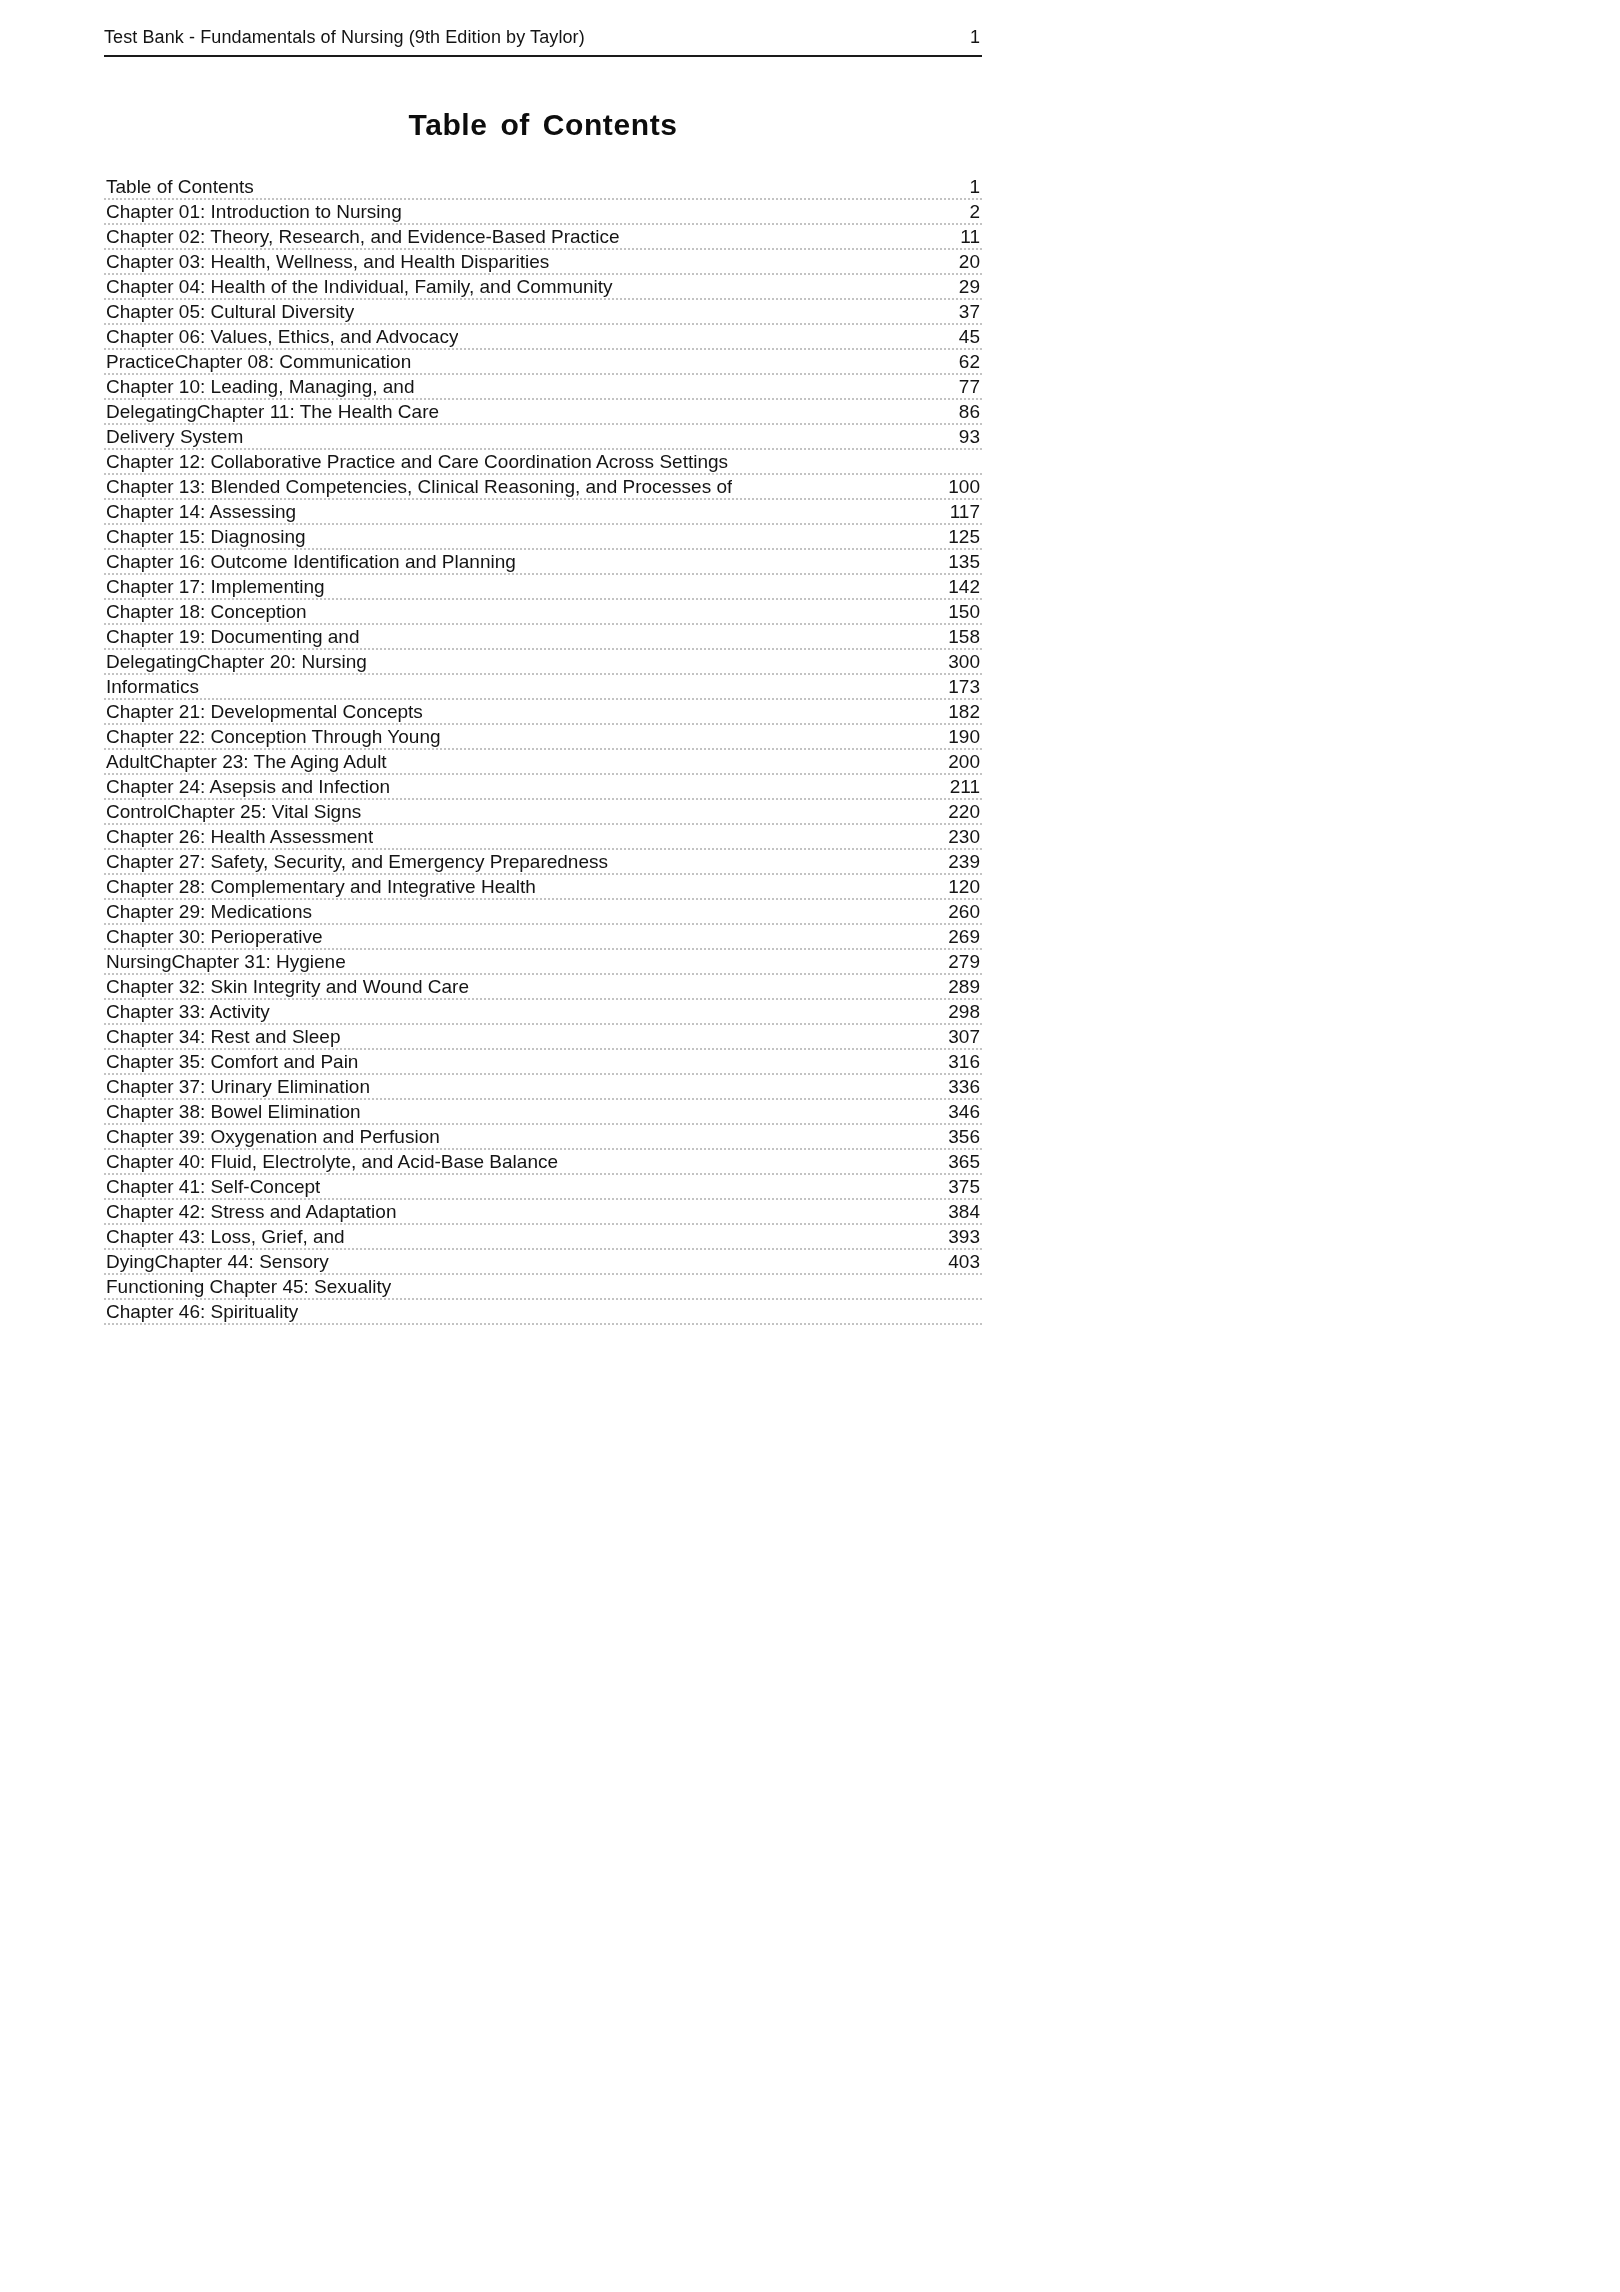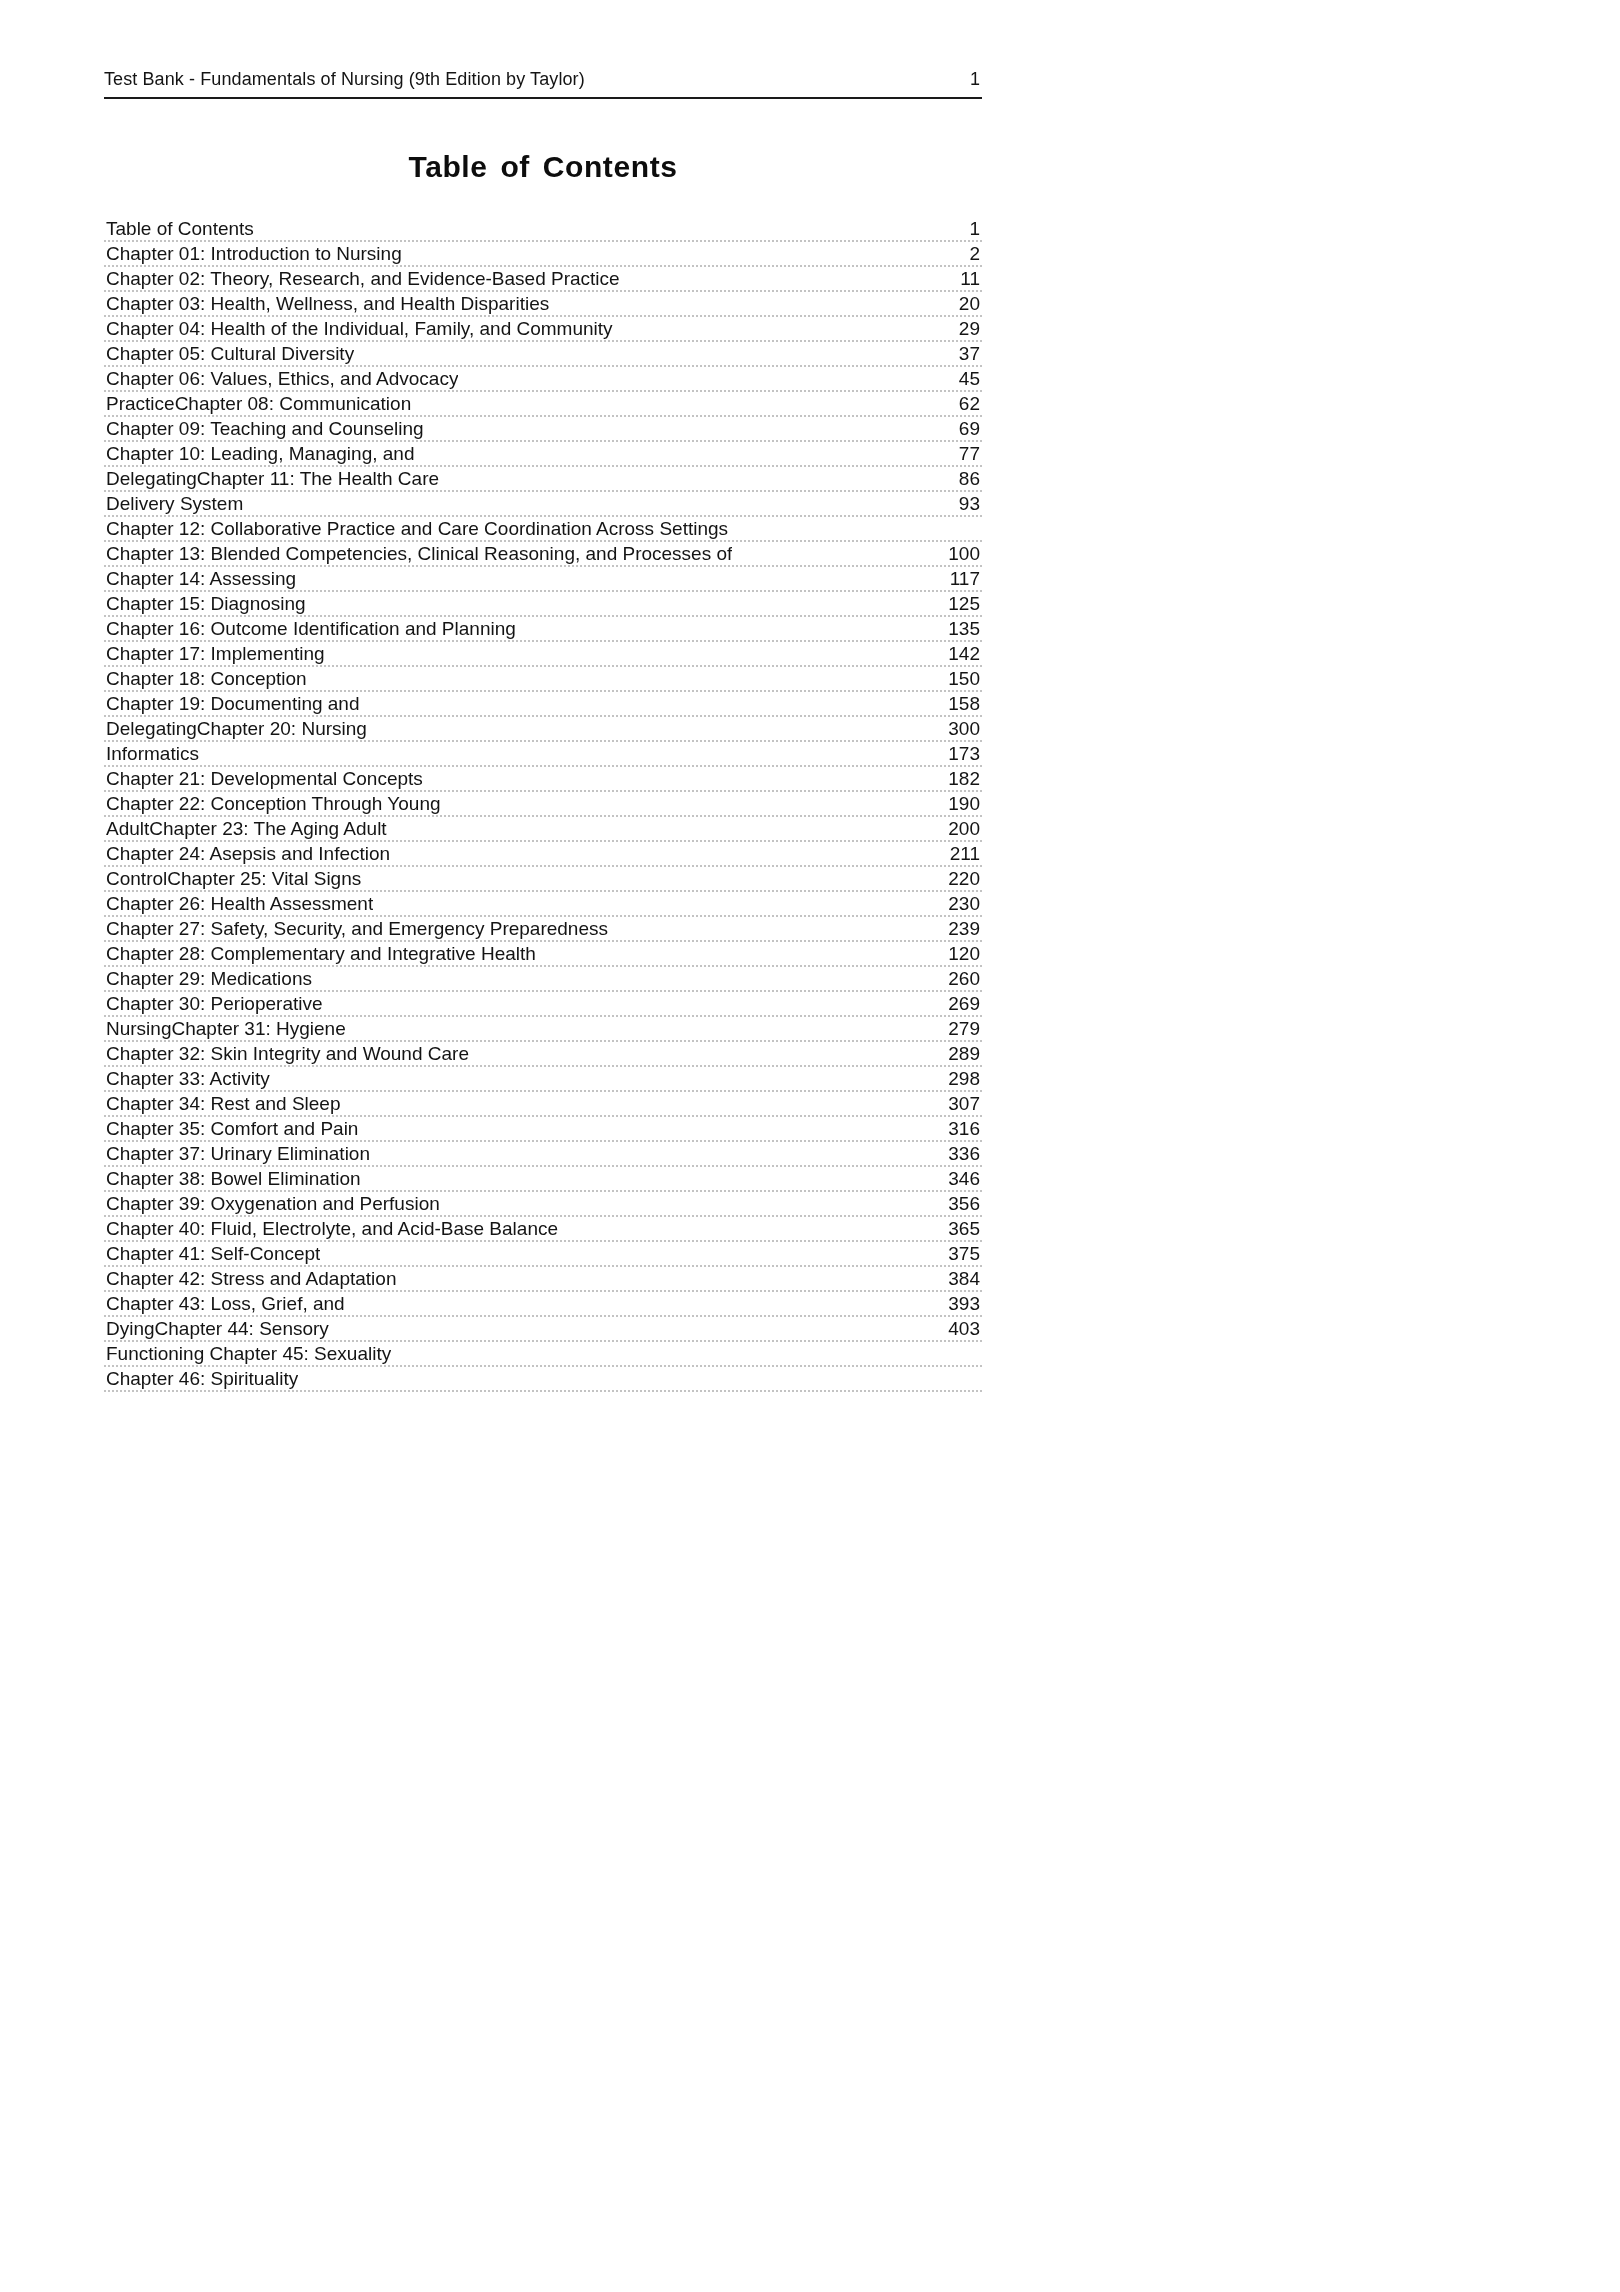--- a/index.html
+++ b/index.html
@@ -16,21 +16,20 @@
     left: 0; top: 0;
     width: 1620px;
     height: 2293px;
     background: #ffffff;
   }
   .content {
     position: absolute;
     left: 104px;
     top: 27.4px;
     width: 878px;
-    margin-top: 42px;
   }
   .header-bar {
     display: flex;
     justify-content: space-between;
     align-items: flex-end;
     font-size: 18px;
     padding-bottom: 6.9px;
     border-bottom: 2px solid #1a1a1a;
   }
   .header-title { letter-spacing: 0.1px; }
@@ -107,24 +106,20 @@
   </div>
         <div class="toc-row">
     <span class="toc-label">Chapter 06: Values, Ethics,  and  Advocacy</span>
     <span class="toc-page">45</span>
   </div>
         <div class="toc-row">
     <span class="toc-label">PracticeChapter 08: Communication</span>
     <span class="toc-page">62</span>
   </div>
         <div class="toc-row">
-    <span class="toc-label">Chapter 09: Teaching and Counseling</span>
-    <span class="toc-page">69</span>
-  </div>
-        <div class="toc-row">
     <span class="toc-label">Chapter 10: Leading, Managing, and</span>
     <span class="toc-page">77</span>
   </div>
         <div class="toc-row">
     <span class="toc-label">DelegatingChapter 11: The Health Care</span>
     <span class="toc-page">86</span>
   </div>
         <div class="toc-row">
     <span class="toc-label">Delivery System</span>
     <span class="toc-page">93</span>

